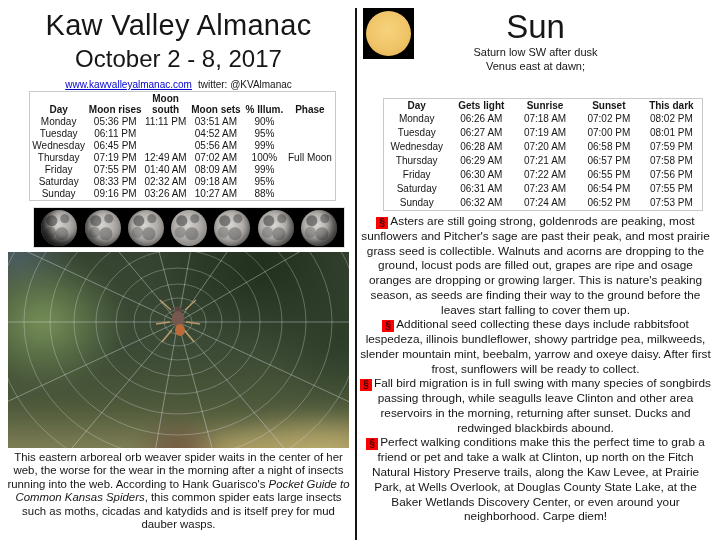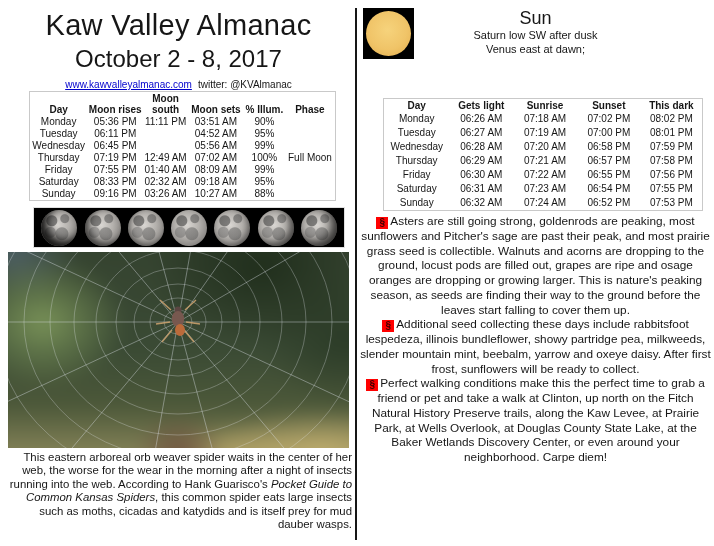--- a/index.html
+++ b/index.html
@@ -56,29 +56,29 @@
       radial-gradient(170px 60px at 88% 94%, rgba(198,178,112,.95) 0%, rgba(198,178,112,0) 72%),
       radial-gradient(130px 55px at 64% 98%, rgba(180,162,100,.9) 0%, rgba(180,162,100,0) 70%),
       radial-gradient(120px 95px at 14% 38%, rgba(128,154,92,.9) 0%, rgba(128,154,92,0) 70%),
       radial-gradient(95px 70px at 6% 8%, rgba(88,108,124,.7) 0%, rgba(88,108,124,0) 70%),
       radial-gradient(150px 110px at 72% 14%, rgba(30,44,26,.9) 0%, rgba(30,44,26,0) 75%),
       radial-gradient(110px 90px at 94% 45%, rgba(40,56,36,.8) 0%, rgba(40,56,36,0) 75%),
       linear-gradient(180deg, #34422f 0%, #3a4a34 50%, #4c5839 74%, #7d7d54 92%, #8f8a5c 100%);
   }
   .photo svg { position:absolute; left:0; top:0; }
 
-  .caption { position:absolute; left:5px; top:451px; width:347px; text-align:right;
+  .caption { position:absolute; left:5px; top:451px; width:347px; text-align:center;
     font-size:11.4px; line-height:13.4px; }
   .caption i { font-style:italic; }
 
   
   .sun-img { position:absolute; left:6px; top:8px; width:51px; height:51px; background:#000; }
   .sun-circle { position:absolute; left:3px; top:3px; width:45px; height:45px; border-radius:50%;
     background: radial-gradient(circle at 48% 42%, #f6d37c 0%, #f0c468 55%, #e3ad4c 100%); }
-  .sun-title { text-align:center; font-size:18px; font-weight:500; margin-top:8px; }
+  .sun-title { text-align:center; font-size:33px; font-weight:500; margin-top:8px; }
   .sun-sub { text-align:center; font-size:11px; line-height:13.5px; }
   .nn-title { text-align:center; font-size:15px; font-weight:bold; margin-top:11px; }
 
   .notes { position:absolute; left:2px; top:214px; width:353px; text-align:center;
     font-size:11.8px; line-height:14.7px; }
   .note-marker { display:inline-block; width:12px; height:12px; line-height:12px;
     background:#ff0000; color:#3a0000; font-size:10px; font-weight:bold;
     text-align:center; vertical-align:-1px; margin-right:2px; }
 </style>
 </head>
@@ -283,15 +283,16 @@
           <td>07:24 AM</td>
           <td>06:52 PM</td>
           <td>07:53 PM</td>
         </tr>
     </tbody>
   </table>
 
   <div class="notes">
     <p class="note"><span class="note-marker">§</span><span>Asters are still going strong, goldenrods are peaking, most sunflowers and Pitcher's sage are past their peak, and most prairie grass seed is collectible. Walnuts and acorns are dropping to the ground, locust pods are filled out, grapes are ripe and osage oranges are dropping or growing larger. This is nature's peaking season, as seeds are finding their way to the ground before the leaves start falling to cover them up.</span></p>
     <p class="note"><span class="note-marker">§</span><span>Additional seed collecting these days include rabbitsfoot lespedeza, illinois bundleflower, showy partridge pea, milkweeds, slender mountain mint, beebalm, yarrow and oxeye daisy. After first frost, sunflowers will be ready to collect.</span></p>
+    <p class="note"><span class="note-marker">§</span><span>Fall bird migration is in full swing with many species of songbirds passing through, while seagulls leave Clinton and other area reservoirs in the morning, returning after sunset. Ducks and redwinged blackbirds abound.</span></p>
     <p class="note"><span class="note-marker">§</span><span>Perfect walking conditions make this the perfect time to grab a friend or pet and take a walk at Clinton, up north on the Fitch Natural History Preserve trails, along the Kaw Levee, at Prairie Park, at Wells Overlook, at Douglas County State Lake, at the Baker Wetlands Discovery Center, or even around your neighborhood. Carpe diem!</span></p>
   </div>
 </div>
 
 </body></html>

